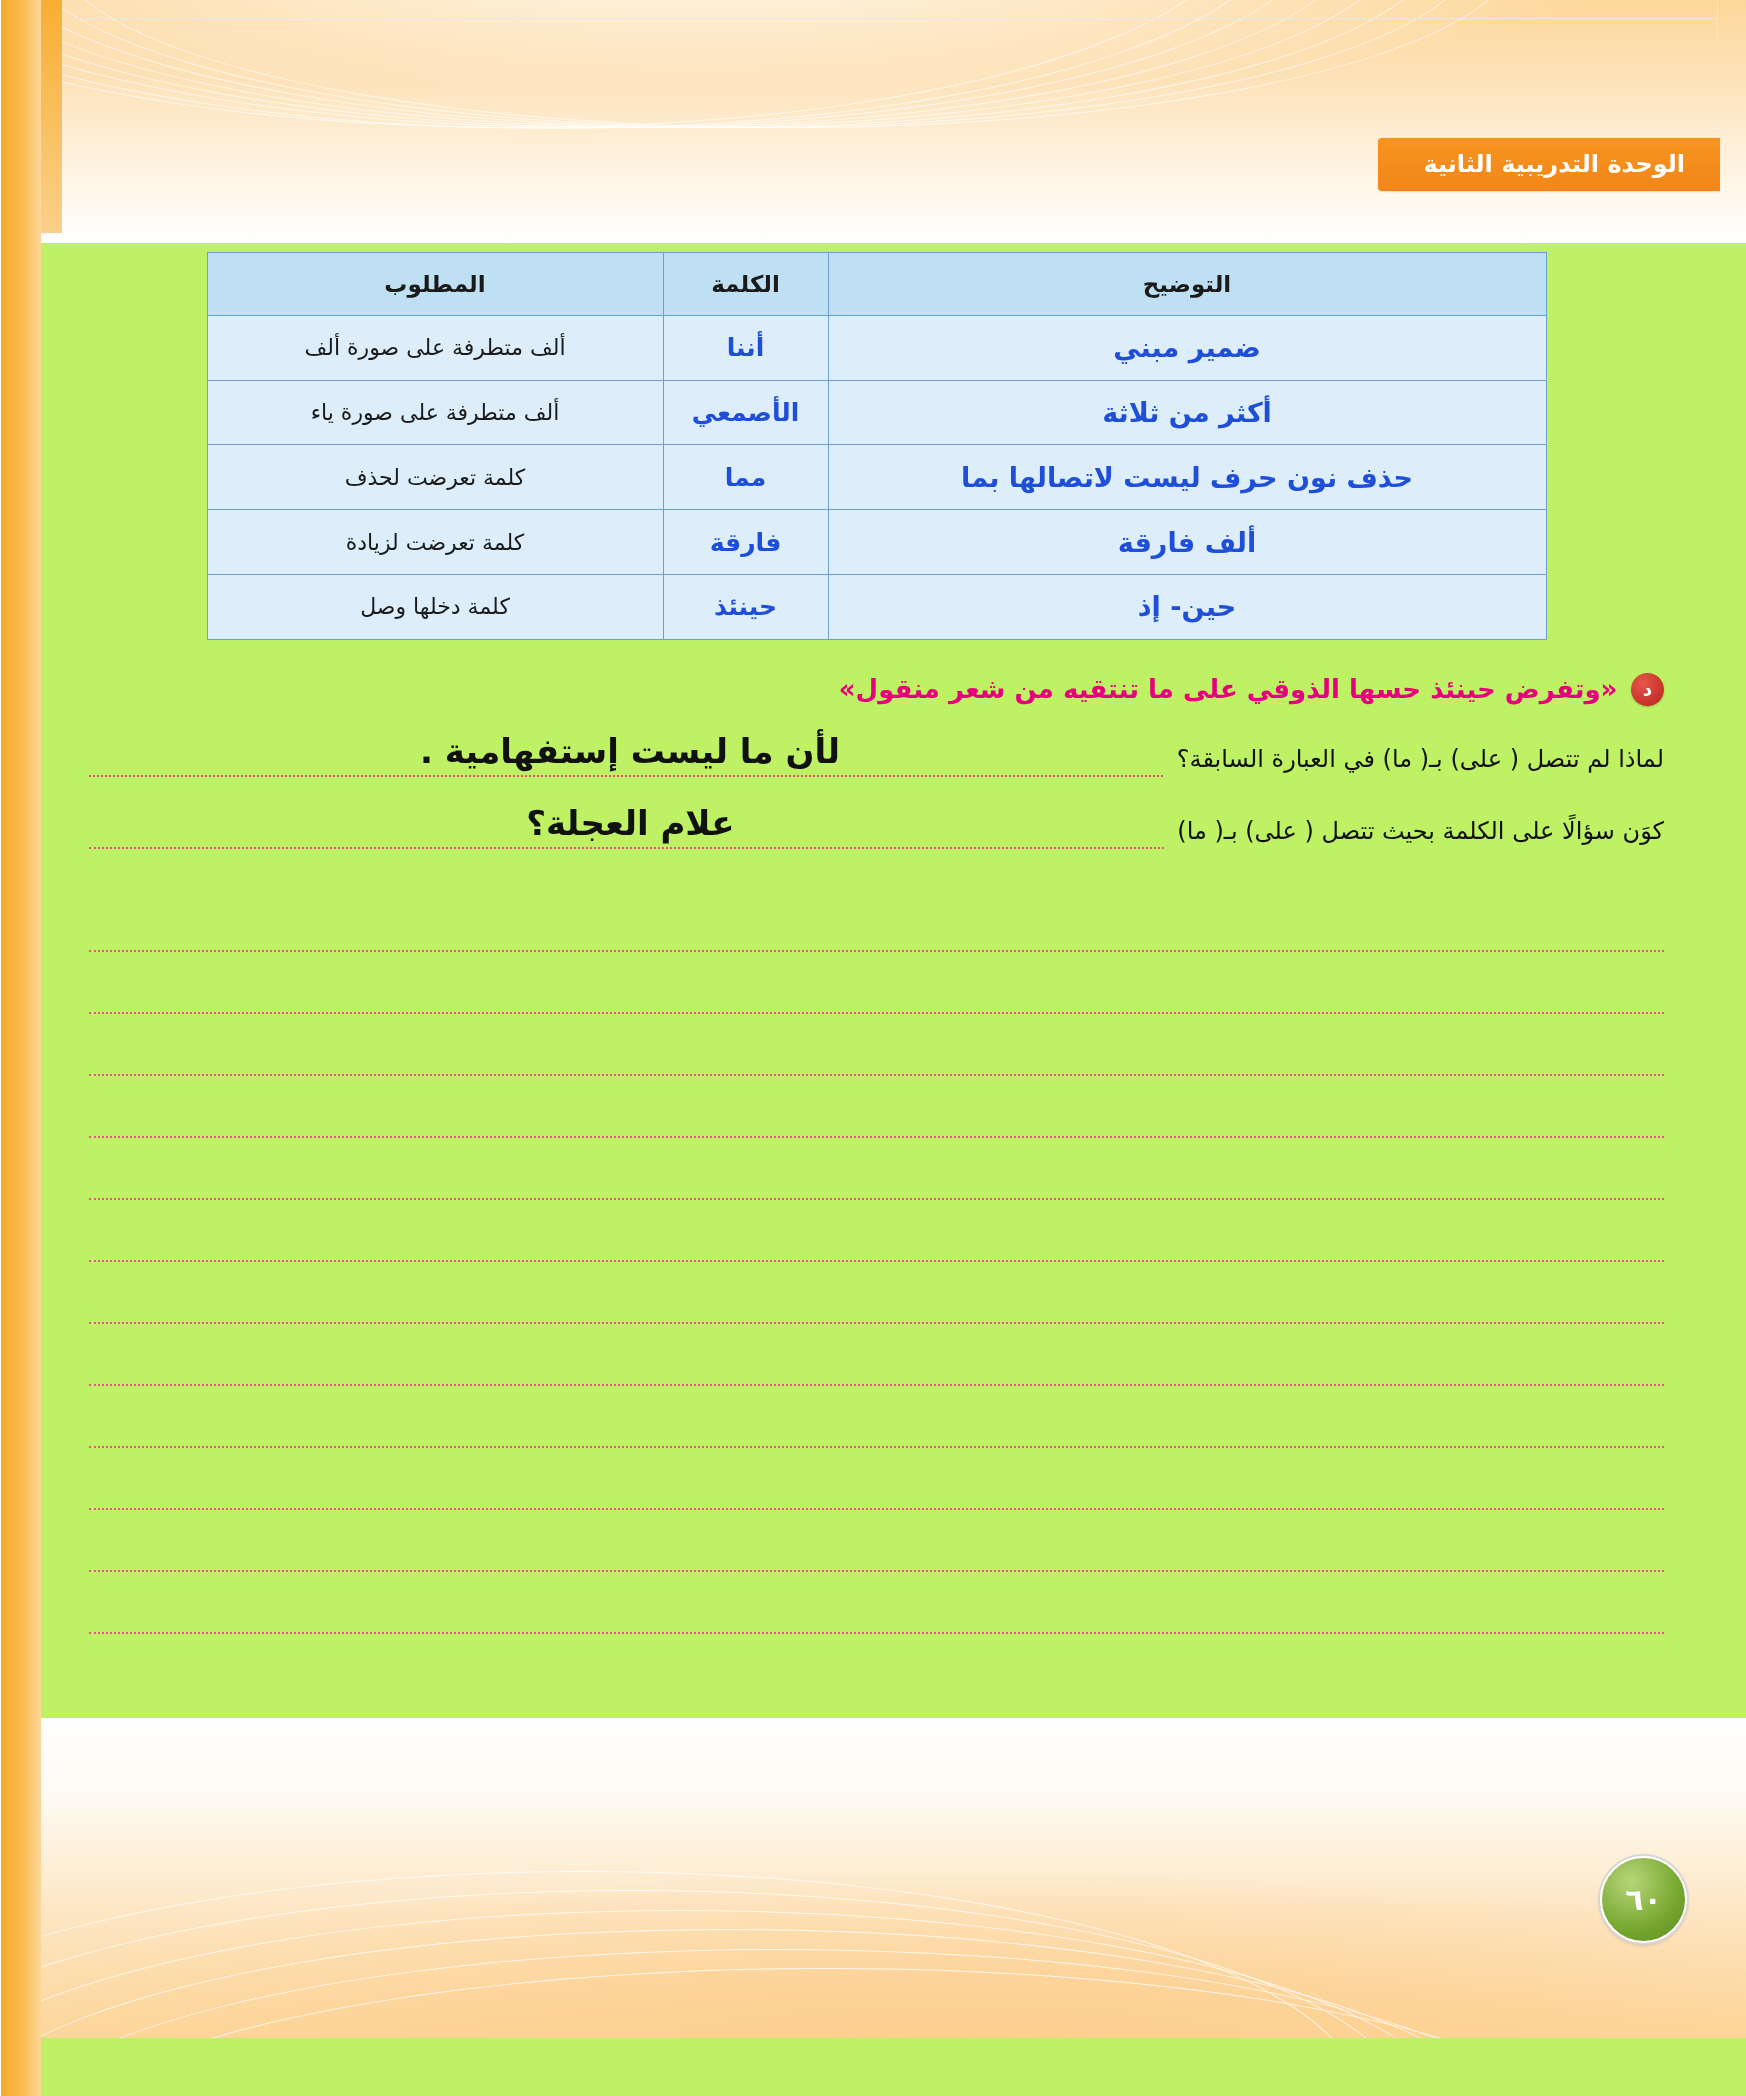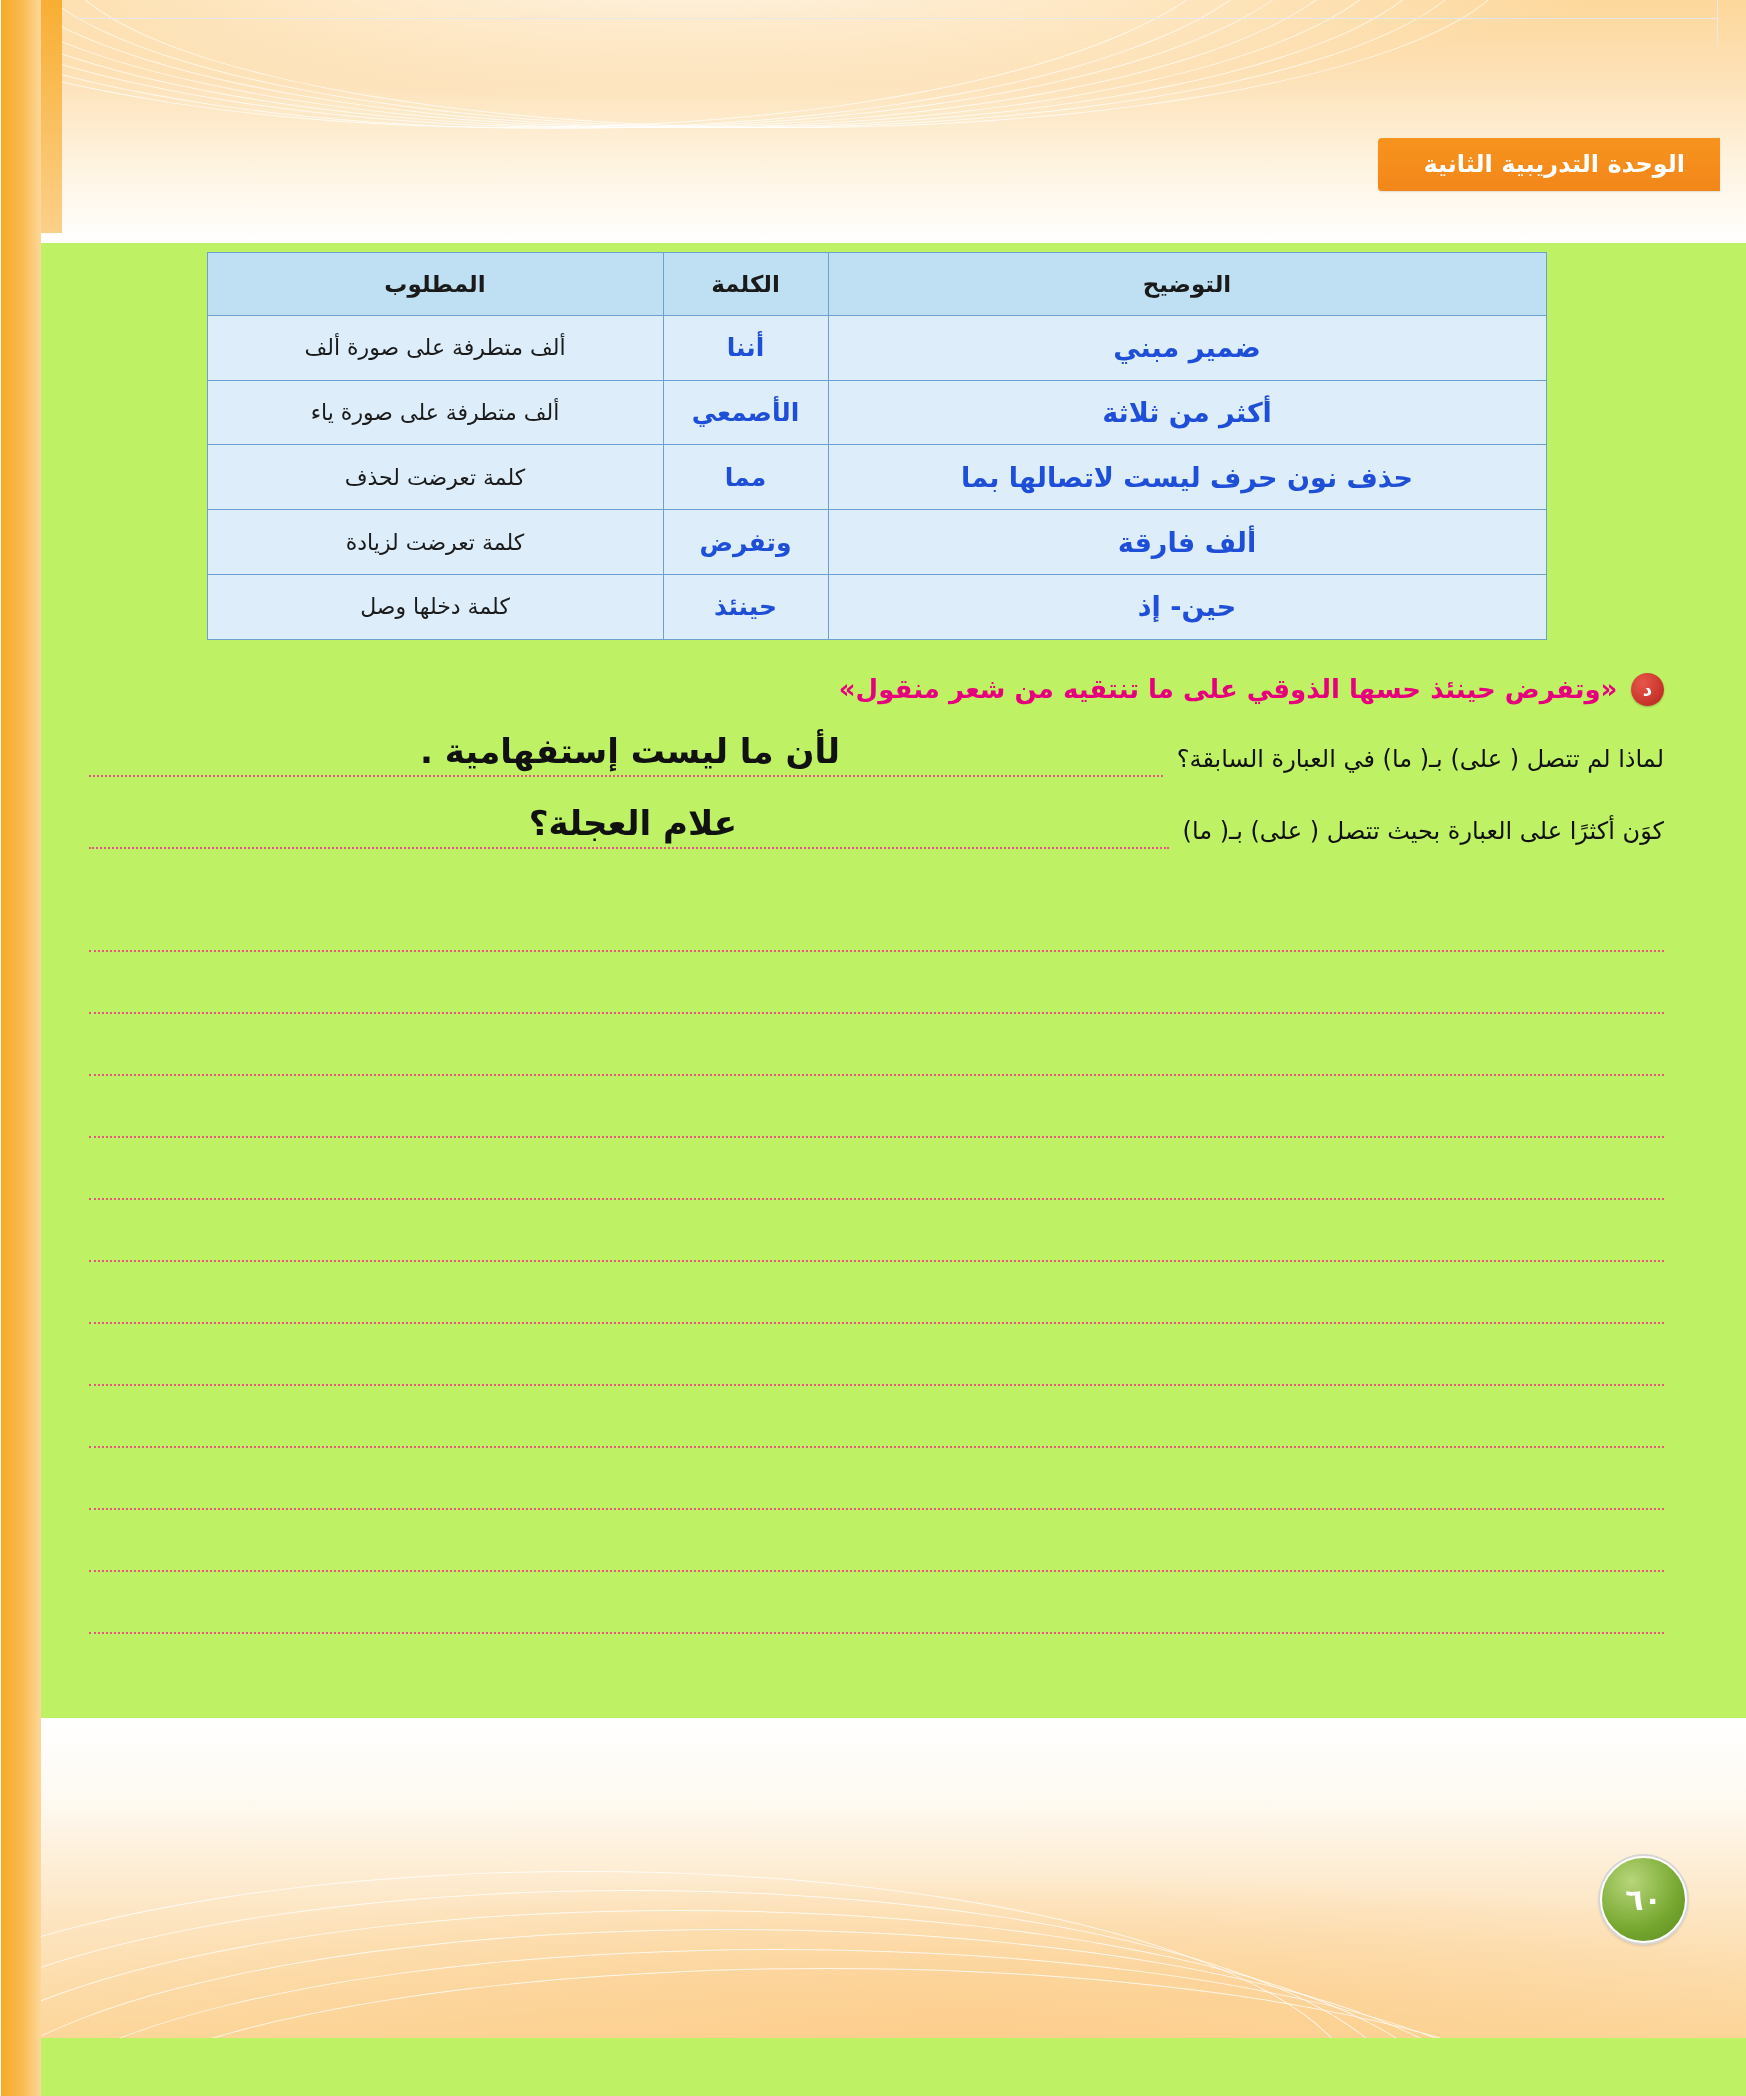--- a/index.html
+++ b/index.html
@@ -264,21 +264,21 @@
           <td class="word"><span class="hand">الأصمعي</span></td>
           <td>ألف متطرفة على صورة ياء</td>
         </tr>
         <tr>
           <td class="expl"><span class="hand">حذف نون حرف ليست لاتصالها بما</span></td>
           <td class="word"><span class="hand">مما</span></td>
           <td>كلمة تعرضت لحذف</td>
         </tr>
         <tr>
           <td class="expl"><span class="hand">ألف فارقة</span></td>
-          <td class="word"><span class="hand">وتفرض</span></td>
+          <td class="word"><span class="hand">فارقة</span></td>
           <td>كلمة تعرضت لزيادة</td>
         </tr>
         <tr>
           <td class="expl"><span class="hand">حين- إذ</span></td>
           <td class="word"><span class="hand">حينئذ</span></td>
           <td>كلمة دخلها وصل</td>
         </tr>
       </tbody>
     </table>
 
@@ -288,21 +288,21 @@
     </div>
 
     <div class="qa-line">
       <span class="qa-prompt">لماذا لم تتصل ( على) بـ( ما) في العبارة السابقة؟</span>
       <span class="qa-answer-wrap">
         <span class="qa-answer">لأن ما ليست إستفهامية .</span>
       </span>
     </div>
 
     <div class="qa-line">
-      <span class="qa-prompt">كوَن أكثرًا على العبارة بحيث تتصل ( على) بـ( ما)</span>
+      <span class="qa-prompt">كوَن سؤالًا على الكلمة بحيث تتصل ( على) بـ( ما)</span>
       <span class="qa-answer-wrap">
         <span class="qa-answer">علام العجلة؟</span>
       </span>
     </div>
 
 
     <div class="write-lines">
       <div class="write-line"></div>
       <div class="write-line"></div>
       <div class="write-line"></div>

